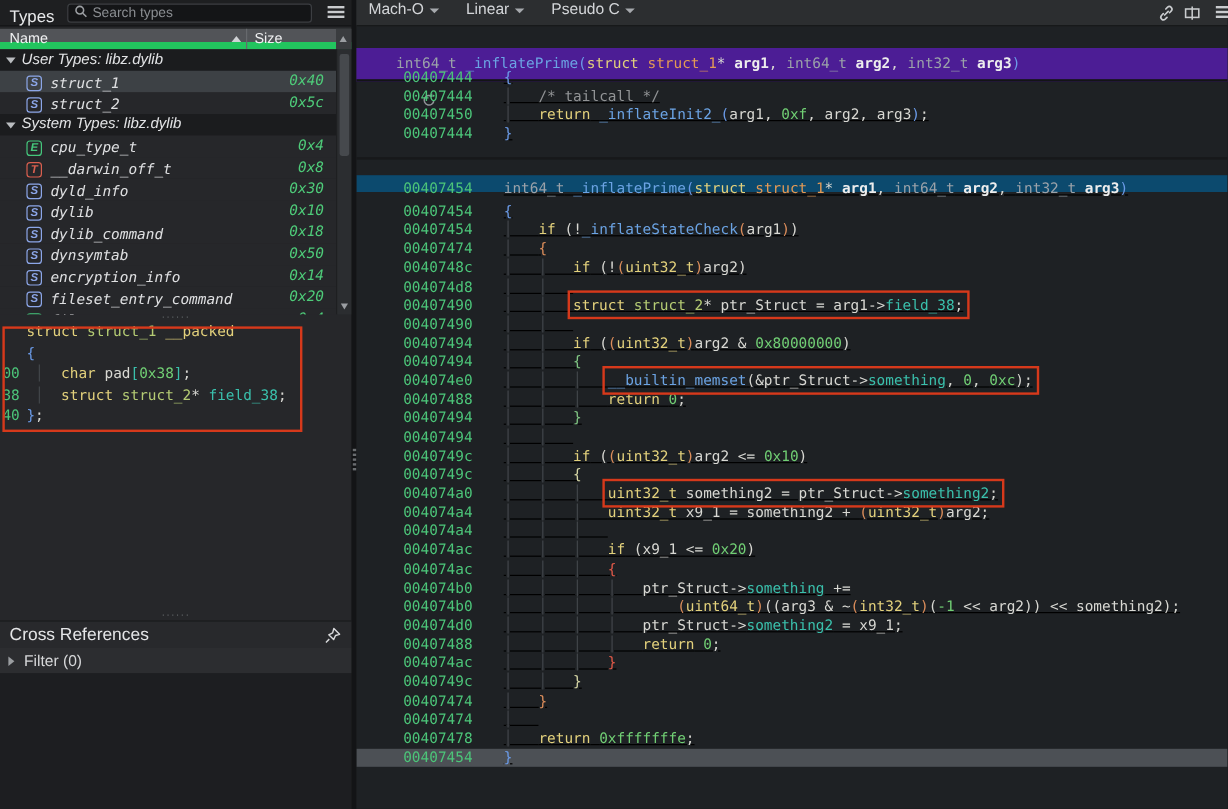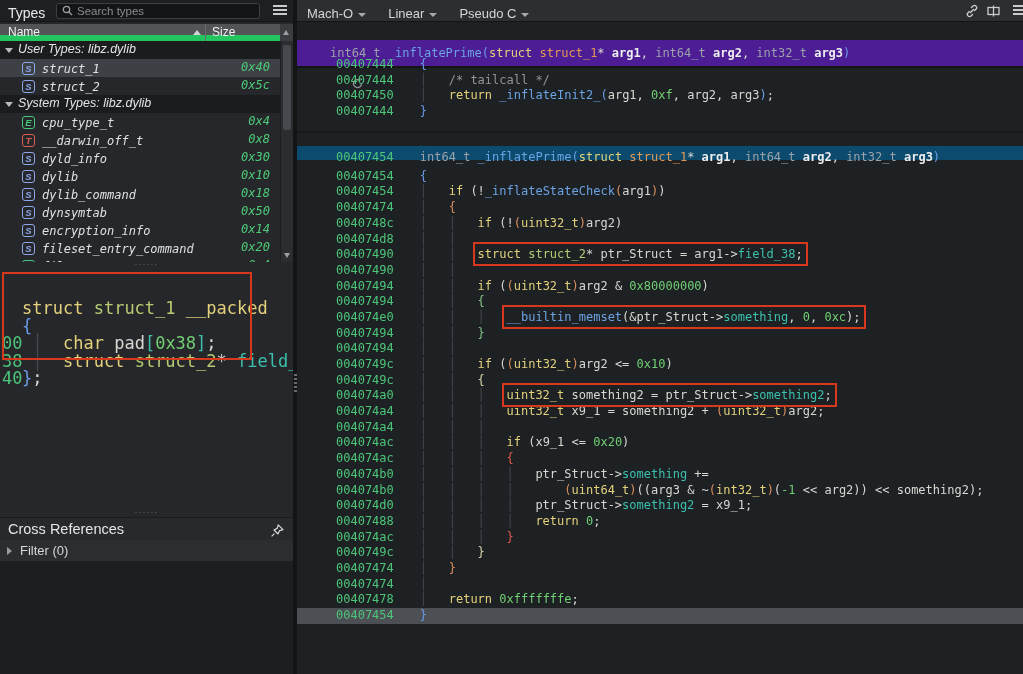--- a/index.html
+++ b/index.html
@@ -49,21 +49,21 @@
   .listscroll { position:absolute; left:280px; top:41px; width:13px; height:221px; background:#2b2d30;
     border-left:1px solid #1e1f21; }
   .ls-up { position:absolute; left:3px; top:-13px; width:0; height:0;
     border-left:3.5px solid transparent; border-right:3.5px solid transparent; border-bottom:5px solid #9b9ea2; }
   .ls-down { position:absolute; left:3px; bottom:4px; width:0; height:0;
     border-left:3.5px solid transparent; border-right:3.5px solid transparent; border-top:5px solid #9b9ea2; }
   .ls-thumb { position:absolute; left:2px; top:4px; width:8px; height:85px; background:#46494d; border-radius:2px; }
 
   .handle { position:absolute; width:293px; text-align:center; color:#626568; font-size:9px;
     letter-spacing:1px; height:6px; line-height:5px; }
-  .preview { position:absolute; left:0; top:268px; width:293px; height:108px; font-size:17px;margin-top:32px; }
+  .preview { position:absolute; left:0; top:268px; width:293px; height:108px; font-size:12px; }
   .pline { height:17.5px; line-height:17.5px; white-space:pre; }
   .poff { display:inline-block; width:22px; color:#4cc579; padding-left:2px; }
   .annbox-preview { position:absolute; left:2px; top:272px; width:250px; height:88px;
     border:2px solid #d6391b; pointer-events:none; }
 
   .xrefs-header { position:absolute; left:0; top:517px; width:293px; height:23px; background:#28292c;
     border-top:1px solid #1a1b1d; color:#e4e5e7; font-size:14.5px; line-height:23px; padding-left:8px; }
   .pinicon { position:absolute; right:8px; top:4px; }
   .filterrow { position:absolute; left:0; top:540px; width:293px; height:21px; background:#2c2d30;
     color:#d6d7d9; font-size:13px; line-height:21px; padding-left:20px; }
@@ -72,38 +72,38 @@
   .xrefs-empty { position:absolute; left:0; top:561px; width:293px; height:113px; background:#1d1e21; }
 
   
   .vsplit { position:absolute; left:293px; top:0; width:4px; height:674px; background:#131416; }
   .vsplit-dots { position:absolute; left:0px; top:372px; width:4px; }
   .vsplit-dots i { display:block; width:3px; height:2px; background:#6a6d70; margin:2px auto; }
 
   
   .rightpane { position:absolute; left:297px; top:0; width:726px; height:674px; background:#1e2124; }
   .rp-toolbar { position:absolute; left:0; top:0; width:726px; height:22px; background:#2c2e30;
-    border-bottom:1px solid #131416; display:flex; align-items:flex-end; gap:22px; padding-left:10px; }
+    border-bottom:1px solid #131416; display:flex; align-items:flex-start; gap:22px; padding-left:10px; }
   .dd { display:flex; align-items:center; gap:5px; color:#d3d5d8; font-size:13px; }
   .caret { width:0; height:0; border-left:4px solid transparent; border-right:4px solid transparent;
     border-top:4px solid #a6a9ad; margin-top:2px; }
   .rp-icons { position:absolute; right:0; top:0; height:22px; width:76px; }
   .icon-link { position:absolute; right:44px; top:4px; }
   .icon-split { position:absolute; right:22px; top:4px; }
   .icon-menu { position:absolute; right:-4px; top:5px; width:14px; height:11px; overflow:hidden; }
   .icon-menu i { display:block; height:1.5px; background:#c9cbce; margin-bottom:2.5px; }
 
   .sticky { position:absolute; left:0; top:40px; width:726px; height:28px; background:#4c1d95;
     border-bottom:2px solid #131416; font-size:12px; line-height:26px; white-space:pre; }
   .sticky .sig { position:absolute; left:33px; top:0; }
   .refresh { position:absolute; left:11px; top:7px; }
 
   .codearea { position:absolute; left:0; top:50px; width:726px; height:624px; overflow:hidden;
     font-size:12px; padding-top:7px; }
-  .cl { height:15.7px; line-height:15.7px; white-space:pre; padding-left:39px; }
+  .cl { height:15.7px; line-height:15.7px; white-space:pre; padding-left:39px;text-decoration:underline; }
   .cl .addr { display:inline-block; width:8ch; color:#4cc579; margin-right:3.6ch; }
   .fsep { height:2px; background:#17181a; margin:11px 0 13px 0; }
   .fnrow { background:#0c4a6e; height:14px; line-height:22px; margin-bottom:9px; }
   .hl { background:#4c5055; }
   .bx { outline:2px solid #d6391b; outline-offset:3px; }
 
   .t-kw  { color:#e3d17c; }
   .t-fn  { color:#6ba3e3; }
   .t-num { color:#71cf74; }
   .t-pl  { color:#d8d8d3; }
@@ -274,20 +274,21 @@
       <div class="cl"><span class="addr">00407454</span><span class="t-b1">{</span></div>
       <div class="cl"><span class="addr">00407454</span><span class="t-gd">│   </span><span class="t-kw">if</span><span class="t-pl"> (!</span><span class="t-fn">_inflateStateCheck</span><span class="t-b2">(</span><span class="t-pl">arg1</span><span class="t-b2">)</span><span class="t-pl">)</span></div>
       <div class="cl"><span class="addr">00407474</span><span class="t-gd">│   </span><span class="t-b2">{</span></div>
       <div class="cl"><span class="addr">0040748c</span><span class="t-gd">│   │   </span><span class="t-kw">if</span><span class="t-pl"> (!</span><span class="t-b2">(</span><span class="t-kw">uint32_t</span><span class="t-b2">)</span><span class="t-pl">arg2)</span></div>
       <div class="cl"><span class="addr">004074d8</span><span class="t-gd">│   │   </span></div>
       <div class="cl"><span class="addr">00407490</span><span class="t-gd">│   │   </span><span class="bx"><span class="t-kw">struct</span><span class="t-pl"> </span><span class="t-ty">struct_2</span><span class="t-pl">* ptr_Struct = arg1-&gt;</span><span class="t-fd">field_38</span><span class="t-pl">;</span></span></div>
       <div class="cl"><span class="addr">00407490</span><span class="t-gd">│   │   </span></div>
       <div class="cl"><span class="addr">00407494</span><span class="t-gd">│   │   </span><span class="t-kw">if</span><span class="t-pl"> (</span><span class="t-b2">(</span><span class="t-kw">uint32_t</span><span class="t-b2">)</span><span class="t-pl">arg2 &amp; </span><span class="t-num">0x80000000</span><span class="t-pl">)</span></div>
       <div class="cl"><span class="addr">00407494</span><span class="t-gd">│   │   </span><span class="t-b3">{</span></div>
       <div class="cl"><span class="addr">004074e0</span><span class="t-gd">│   │   │   </span><span class="bx"><span class="t-fn">__builtin_memset</span><span class="t-pl">(&amp;ptr_Struct-&gt;</span><span class="t-fd">something</span><span class="t-pl">, </span><span class="t-num">0</span><span class="t-pl">, </span><span class="t-num">0xc</span><span class="t-pl">);</span></span></div>
+      <div class="cl"><span class="addr">00407488</span><span class="t-gd">│   │   │   </span><span class="t-kw">return</span><span class="t-pl"> </span><span class="t-num">0</span><span class="t-pl">;</span></div>
       <div class="cl"><span class="addr">00407494</span><span class="t-gd">│   │   </span><span class="t-b3">}</span></div>
       <div class="cl"><span class="addr">00407494</span><span class="t-gd">│   │   </span></div>
       <div class="cl"><span class="addr">0040749c</span><span class="t-gd">│   │   </span><span class="t-kw">if</span><span class="t-pl"> (</span><span class="t-b2">(</span><span class="t-kw">uint32_t</span><span class="t-b2">)</span><span class="t-pl">arg2 &lt;= </span><span class="t-num">0x10</span><span class="t-pl">)</span></div>
       <div class="cl"><span class="addr">0040749c</span><span class="t-gd">│   │   </span><span class="t-b4">{</span></div>
       <div class="cl"><span class="addr">004074a0</span><span class="t-gd">│   │   │   </span><span class="bx"><span class="t-kw">uint32_t</span><span class="t-pl"> something2 = ptr_Struct-&gt;</span><span class="t-fd">something2</span><span class="t-pl">;</span></span></div>
       <div class="cl"><span class="addr">004074a4</span><span class="t-gd">│   │   │   </span><span class="t-kw">uint32_t</span><span class="t-pl"> x9_1 = something2 + </span><span class="t-b2">(</span><span class="t-kw">uint32_t</span><span class="t-b2">)</span><span class="t-pl">arg2;</span></div>
       <div class="cl"><span class="addr">004074a4</span><span class="t-gd">│   │   │   </span></div>
       <div class="cl"><span class="addr">004074ac</span><span class="t-gd">│   │   │   </span><span class="t-kw">if</span><span class="t-pl"> (x9_1 &lt;= </span><span class="t-num">0x20</span><span class="t-pl">)</span></div>
       <div class="cl"><span class="addr">004074ac</span><span class="t-gd">│   │   │   </span><span class="t-b5">{</span></div>
       <div class="cl"><span class="addr">004074b0</span><span class="t-gd">│   │   │   │   </span><span class="t-pl">ptr_Struct-&gt;</span><span class="t-fd">something</span><span class="t-pl"> +=</span></div>

